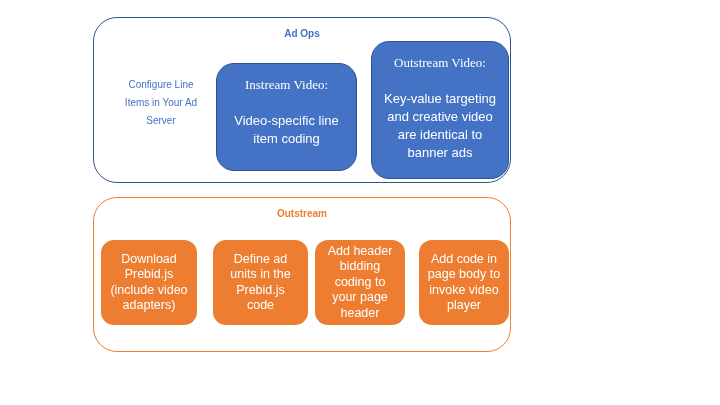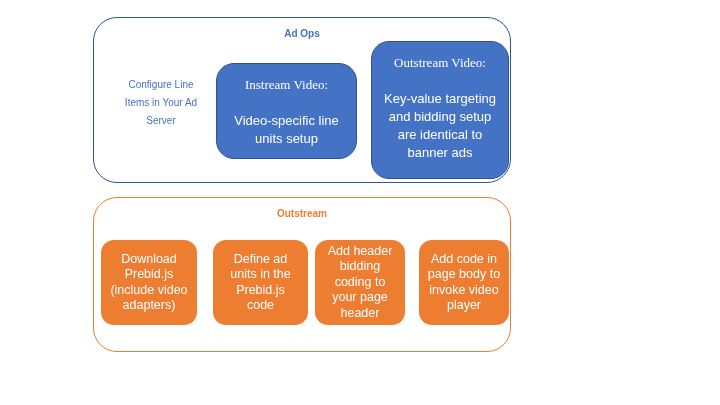--- a/index.html
+++ b/index.html
@@ -55,21 +55,21 @@
     border: 1px solid #2f528f;
     border-radius: 18px;
     color: #ffffff;
     font-size: 13px;
     line-height: 18px;
     text-align: center;
     padding: 12px 8px 8px 8px;
   }
   .blue-box .box-title { margin-bottom: 18px; white-space: pre-line; font-family: Liberation Serif, serif; }
   .blue-box .box-body  { white-space: pre-line; }
-  .instream-box  { left: 122px; top: 45px; width: 141px; height: 96px; }
+  .instream-box  { left: 122px; top: 45px; width: 141px; height: 108px; }
   .outstream-box { left: 277px; top: 23px; width: 138px; height: 138px; }
 
   .step-box {
     position: absolute;
     top: 42px;
     height: 85px;
     background: #ed7d31;
     border-radius: 13px;
     color: #ffffff;
     font-size: 12.5px;
@@ -94,27 +94,27 @@
   <section class="group blue-group">
     <div class="group-title blue-text">Ad Ops</div>
 
     <div class="side-note">Configure Line
 Items in Your Ad
 Server</div>
 
     <div class="blue-box instream-box">
       <div class="box-title">Instream Video:</div>
       <div class="box-body">Video-specific line
-units setup</div>
+item coding</div>
     </div>
 
     <div class="blue-box outstream-box">
       <div class="box-title">Outstream Video:</div>
       <div class="box-body">Key-value targeting
-and bidding setup
+and creative video
 are identical to
 banner ads</div>
     </div>
   </section>
 
   <section class="group orange-group">
     <div class="group-title orange-text">Outstream</div>
 
     <div class="step-box step-1">Download
 Prebid.js

